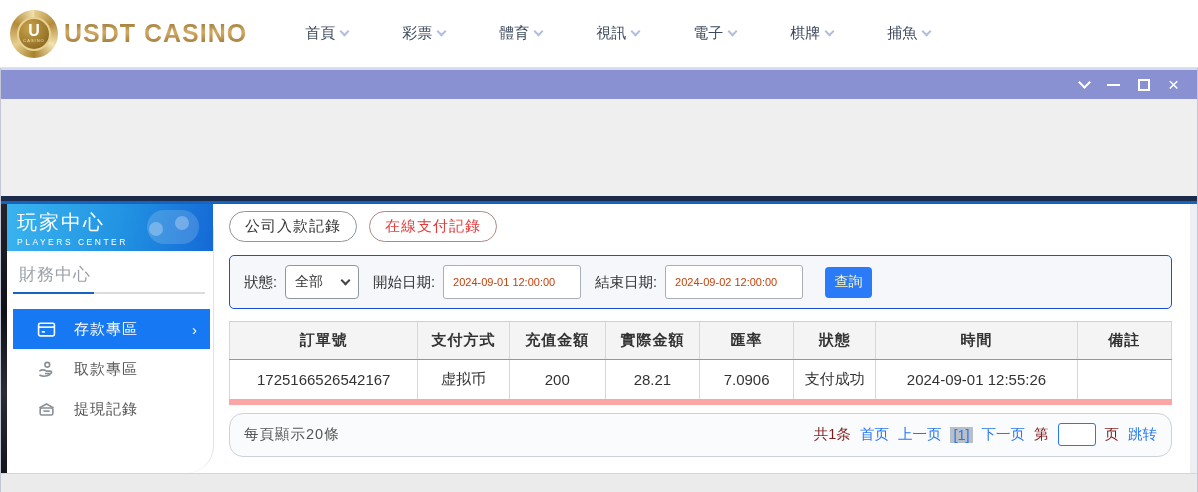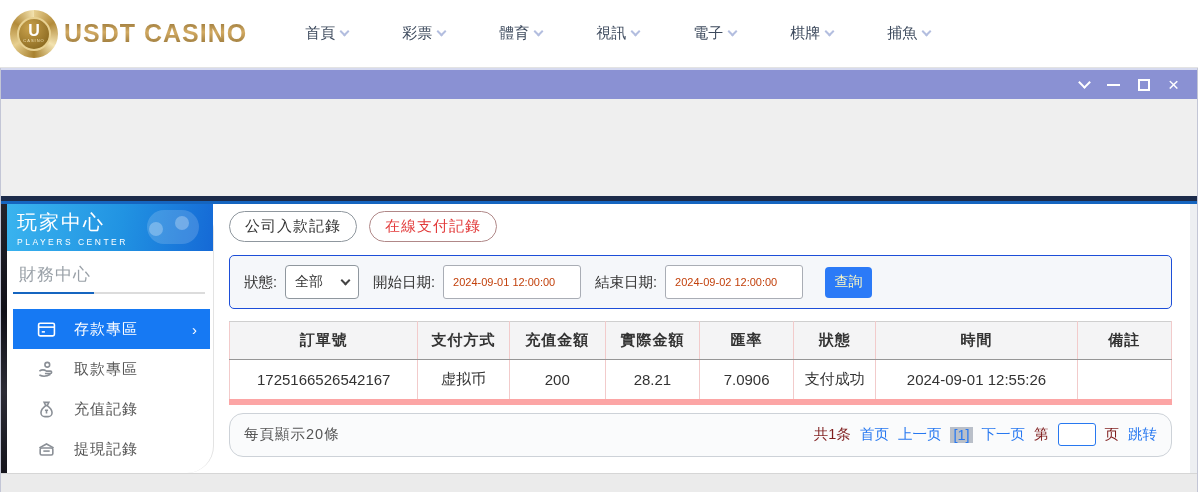--- a/index.html
+++ b/index.html
@@ -228,28 +228,20 @@
           <span>存款專區</span>
           <span class="arrow">›</span>
         </li>
         <li>
           <svg class="micon" viewBox="0 0 24 24" fill="none" stroke="currentColor" stroke-width="2">
             <circle cx="13" cy="6" r="3"></circle>
               <path d="M3 14c3-2 6-2 9 0h5c2 0 2 3 0 3h-7"></path>
               <path d="M3 19c4 2 9 2 14-1"></path>
           </svg>
           <span>取款專區</span>
-        </li>
-        <li>
-          <svg class="micon" viewBox="0 0 24 24" fill="none" stroke="currentColor" stroke-width="2">
-            <path d="M9 3h6l-2 4h-2z"></path>
-              <path d="M11 7h2c4 3 6 6 6 9a5 5 0 0 1-5 5h-4a5 5 0 0 1-5-5c0-3 2-6 6-9z"></path>
-              <path d="M10 13h4m-2 0v4"></path>
-          </svg>
-          <span>充值記錄</span>
         </li>
         <li>
           <svg class="micon" viewBox="0 0 24 24" fill="none" stroke="currentColor" stroke-width="2">
             <path d="M3 10l9-5 9 5"></path>
               <rect x="4" y="10" width="16" height="9" rx="2"></rect>
               <path d="M8 14h8"></path>
           </svg>
           <span>提現記錄</span>
         </li>
       </ul>

